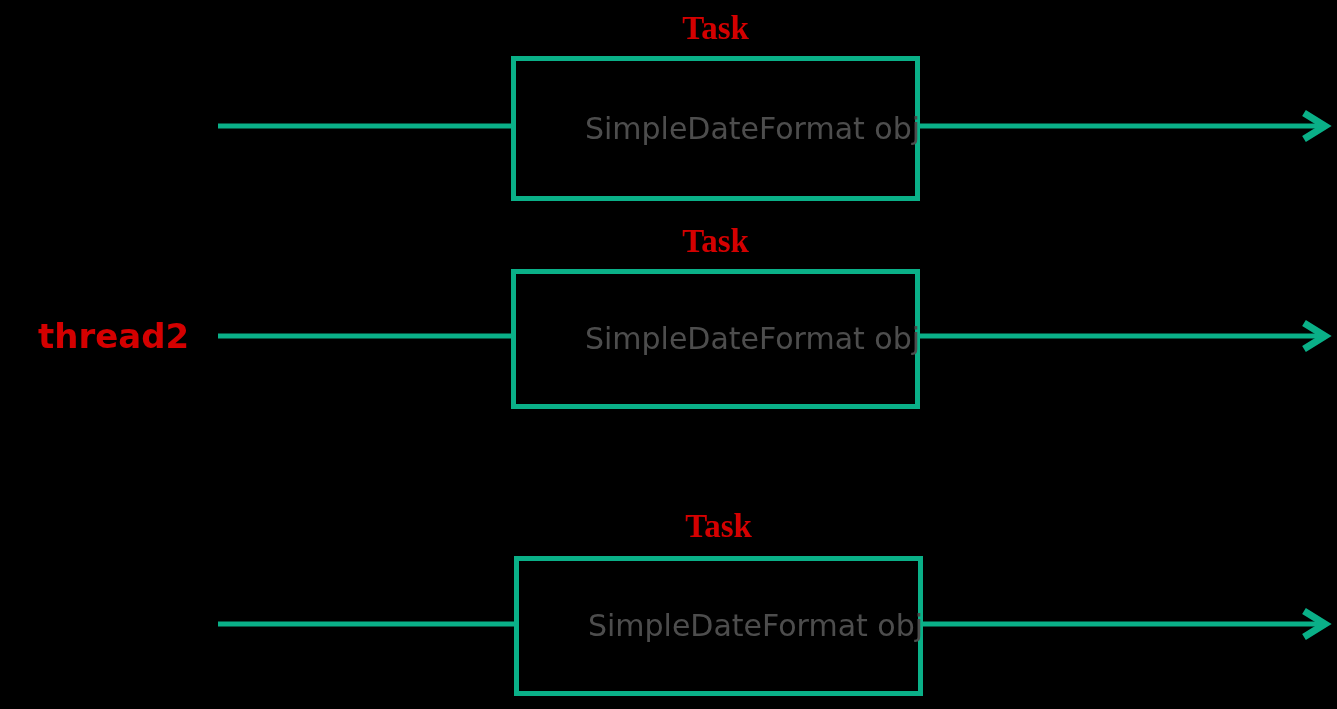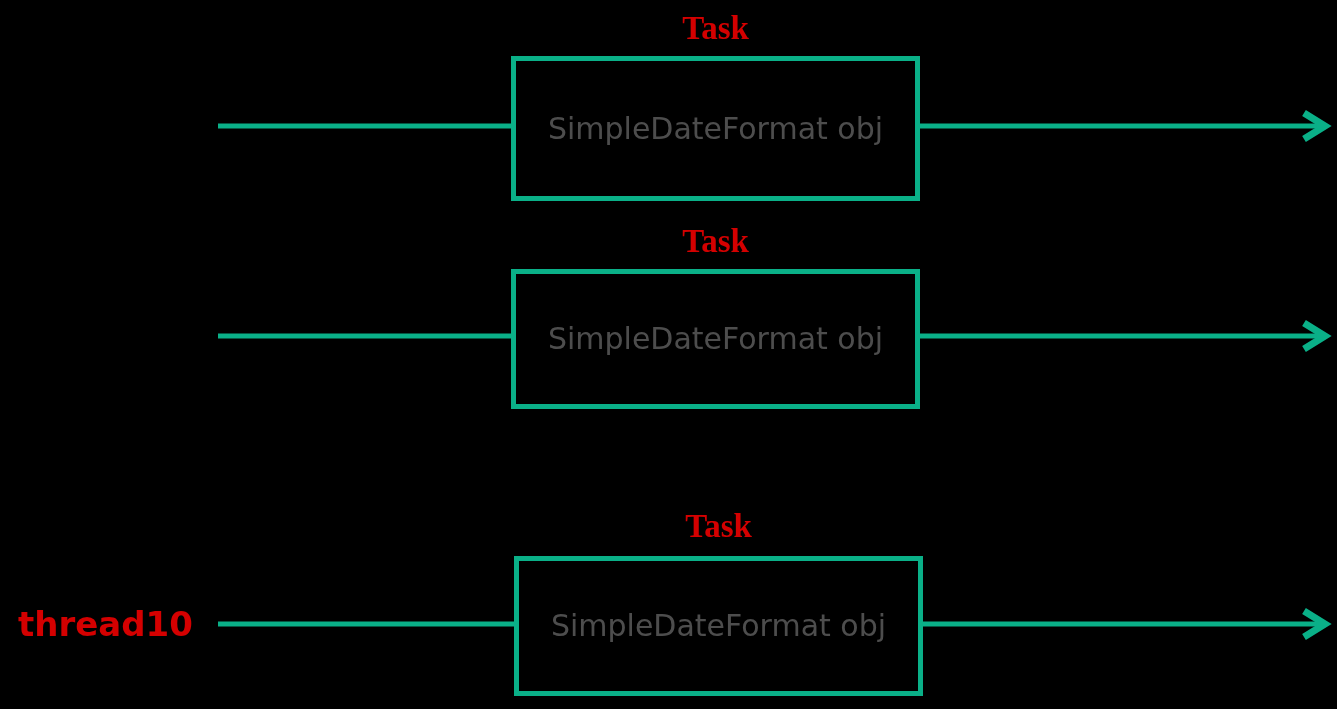--- a/index.html
+++ b/index.html
@@ -50,20 +50,21 @@
     left: 0;
     top: 50%;
     transform: translateY(-50%);
     text-align: center;
     font-family: "DejaVu Sans", sans-serif;
     font-weight: normal;
     font-size: 30px;
     color: #4d4d4d;
     white-space: nowrap;
     line-height: 1;
+    padding-left: 37px;
   }
   .conn-line {
     position: absolute;
     height: 5px;
     background: #0ab088;
     transform: translateY(-50%);
   }
   .arrow-svg {
     position: absolute;
     transform: translateY(-50%);
@@ -76,30 +77,30 @@
 <div id="canvas">
     <div class="conn-line" style="left: 218px; top: 126px; width: 293px;"></div>
     <div class="task-label" style="left: 608px; top: 12px; width: 215px;">Task</div>
     <div class="task-box" style="left: 511px; top: 56px; width: 409px; height: 145px;">
       <div class="task-box-text">SimpleDateFormat obj</div>
     </div>
     <svg class="arrow-svg" width="406" height="40" viewBox="0 0 406 40" style="left: 920px; top: 126px;">
       <line x1="0" y1="20" x2="402" y2="20" stroke="#0ab088" stroke-width="5"></line>
       <polyline points="384,7 405,20 384,33" fill="none" stroke="#0ab088" stroke-width="7" stroke-linecap="butt" stroke-linejoin="miter"></polyline>
     </svg>
+    <div class="thread-label" style="left: 38px; top: 336px;">thread2</div>
     <div class="conn-line" style="left: 218px; top: 336px; width: 293px;"></div>
     <div class="task-label" style="left: 608px; top: 225px; width: 215px;">Task</div>
     <div class="task-box" style="left: 511px; top: 269px; width: 409px; height: 140px;">
       <div class="task-box-text">SimpleDateFormat obj</div>
     </div>
     <svg class="arrow-svg" width="406" height="40" viewBox="0 0 406 40" style="left: 920px; top: 336px;">
       <line x1="0" y1="20" x2="402" y2="20" stroke="#0ab088" stroke-width="5"></line>
       <polyline points="384,7 405,20 384,33" fill="none" stroke="#0ab088" stroke-width="7" stroke-linecap="butt" stroke-linejoin="miter"></polyline>
     </svg>
-    <div class="thread-label" style="left: 18px; top: 624px;">thread10</div>
     <div class="conn-line" style="left: 218px; top: 624px; width: 296px;"></div>
     <div class="task-label" style="left: 611px; top: 510px; width: 215px;">Task</div>
     <div class="task-box" style="left: 514px; top: 556px; width: 409px; height: 140px;">
       <div class="task-box-text">SimpleDateFormat obj</div>
     </div>
     <svg class="arrow-svg" width="403" height="40" viewBox="0 0 403 40" style="left: 923px; top: 624px;">
       <line x1="0" y1="20" x2="399" y2="20" stroke="#0ab088" stroke-width="5"></line>
       <polyline points="381,7 402,20 381,33" fill="none" stroke="#0ab088" stroke-width="7" stroke-linecap="butt" stroke-linejoin="miter"></polyline>
     </svg>
   </div>

